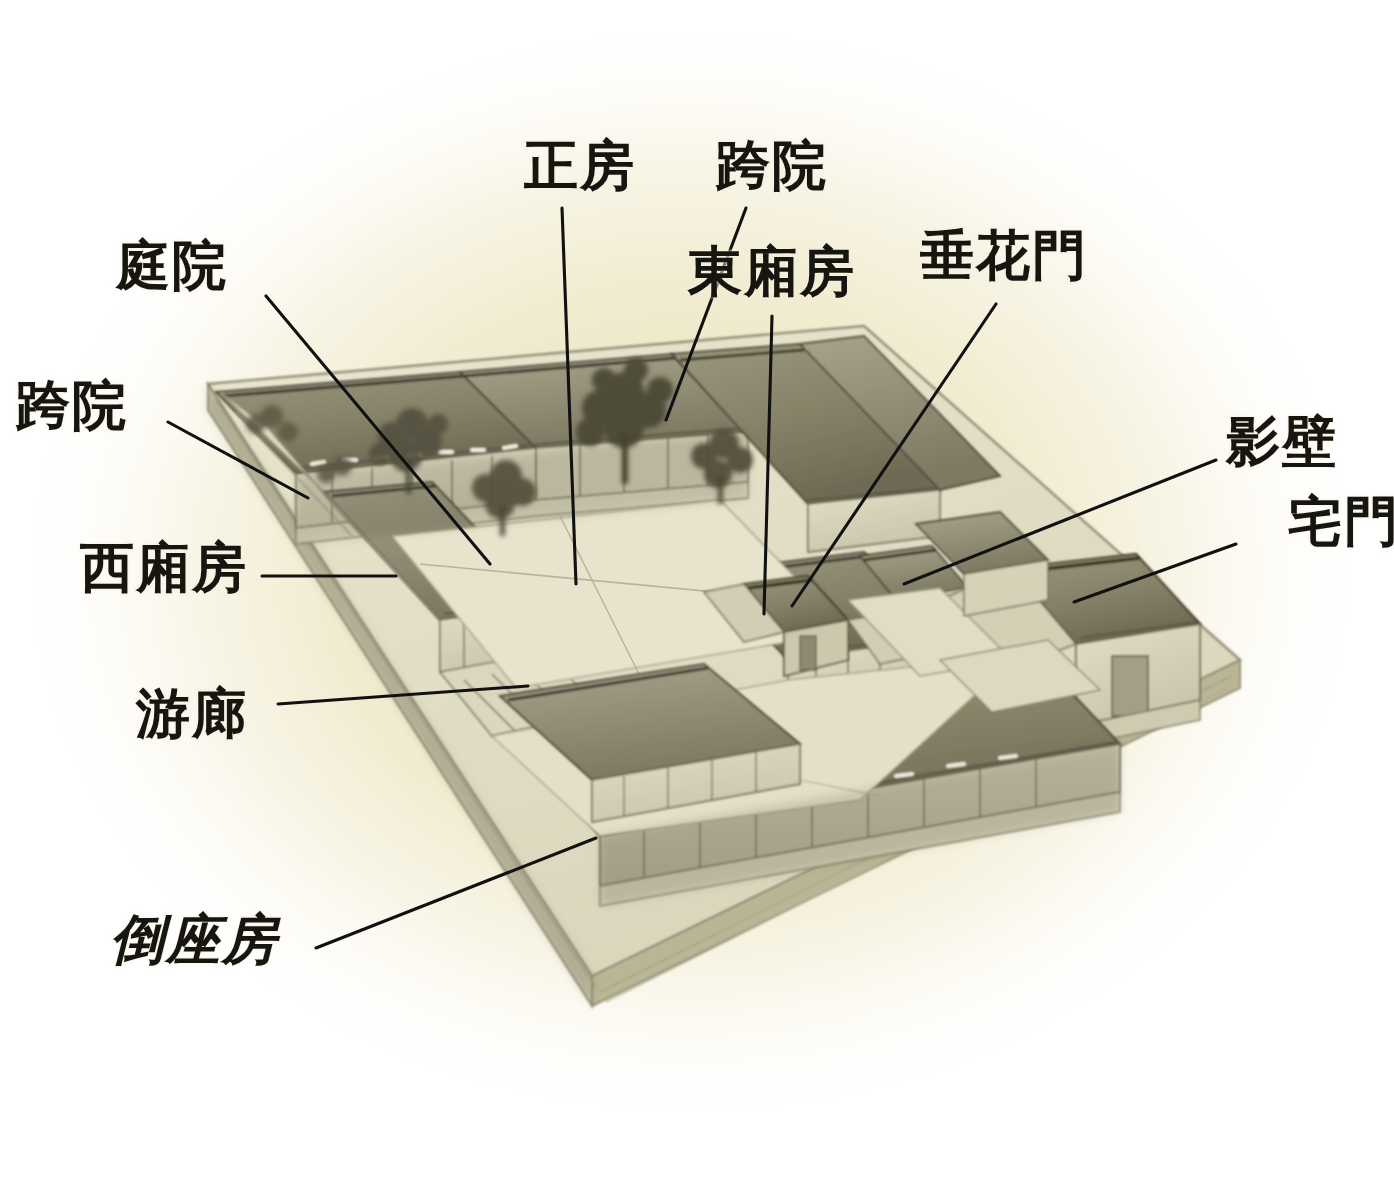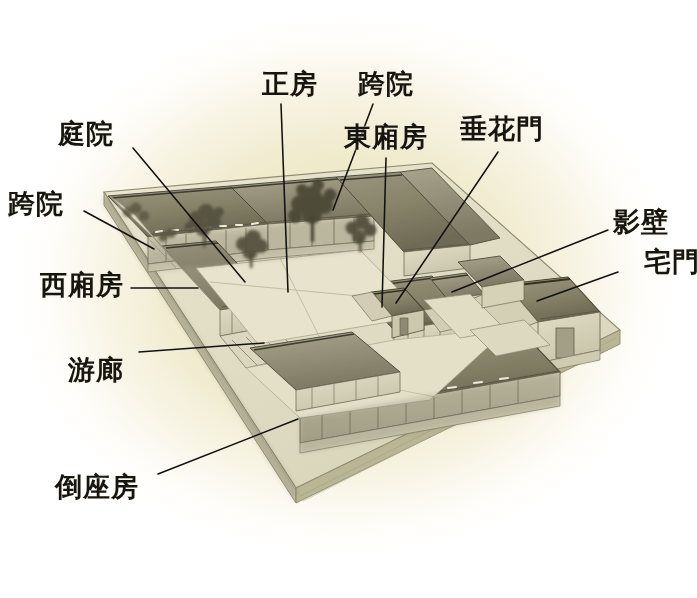--- a/index.html
+++ b/index.html
@@ -344,17 +344,17 @@
   <div id="labels">
       <div class="lbl" style="left: 262px; top: 70px;">正房</div>
       <div class="lbl" style="left: 358px; top: 70px;">跨院</div>
       <div class="lbl" style="left: 58px; top: 120px; text-align: right;">庭院</div>
       <div class="lbl" style="left: 344px; top: 123px;">東廂房</div>
       <div class="lbl" style="left: 460px; top: 115px;">垂花門</div>
       <div class="lbl" style="left: 8px; top: 190px;">跨院</div>
       <div class="lbl" style="left: 613px; top: 208px;">影壁</div>
       <div class="lbl" style="left: 644px; top: 248px;">宅門</div>
       <div class="lbl" style="left: 40px; top: 271px;">西廂房</div>
-      <div class="lbl" style="left: 68px; top: 356px;">游廊</div>
-      <div class="lbl" style="left: 55px; top: 473px;">倒座房</div>
+      <div class="lbl" style="left: 68px; top: 344px;">游廊</div>
+      <div class="lbl" style="left: 55px; top: 457px; font-style: italic;">倒座房</div>
     </div>
 
 </div>
 
 </body></html>

